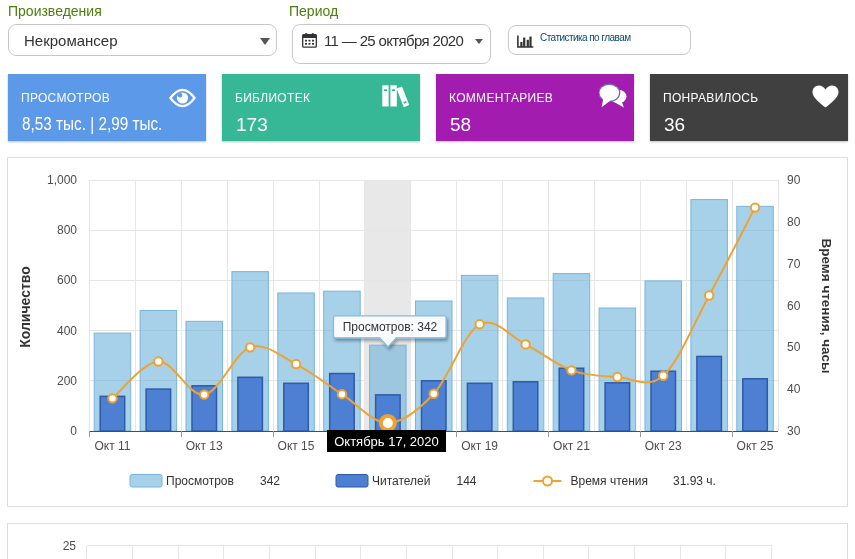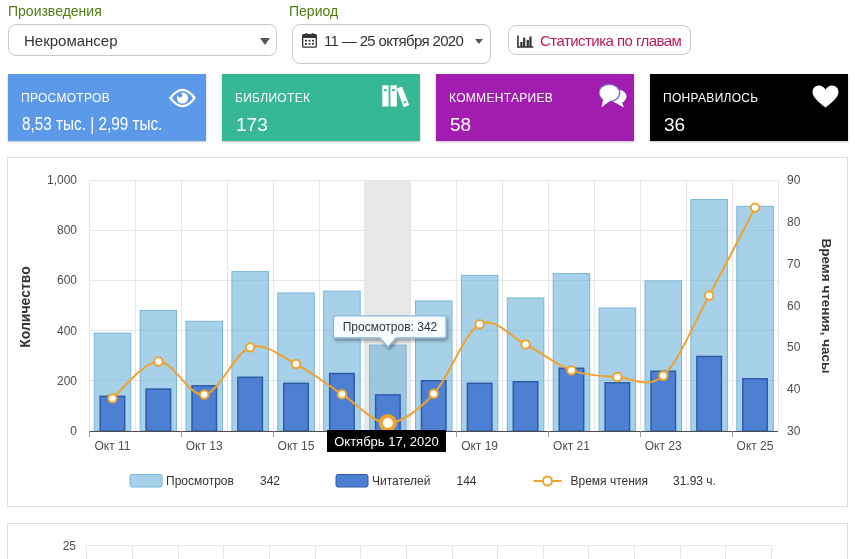--- a/index.html
+++ b/index.html
@@ -40,21 +40,21 @@
 <div class="box" style="left:508px;top:25px;width:183px;height:30px">
   <svg width="17" height="14" viewBox="0 0 17 14" style="position:absolute;left:8px;top:8.5px">
       <path d="M0.9,0.5 L0.9,12 L16.3,12" fill="none" stroke="#333" stroke-width="1.6"></path>
       <g fill="#333">
         <rect x="3.3" y="6.9" width="2.2" height="5.1"></rect>
         <rect x="6.1" y="2.6" width="2.2" height="9.4"></rect>
         <rect x="9.7" y="4.8" width="2.2" height="7.2"></rect>
         <rect x="12.4" y="1.5" width="2.2" height="10.5"></rect>
       </g>
     </svg>
-  <span style="position:absolute;left:31px;top:6px;font-size:15px;color:#be185d;letter-spacing:-0.55px;white-space:nowrap">Статистика по главам</span>
+  <span style="position:absolute;left:31px;top:6px;font-size:10px;color:#0c4a6e;letter-spacing:-0.55px;white-space:nowrap">Статистика по главам</span>
 </div>
 
 <div class="card" style="left:8px;background:#5c99e8">
   <div class="t">ПРОСМОТРОВ</div>
   <div class="v" style="font-size:18px;transform:scaleX(0.85);transform-origin:left top;white-space:nowrap">8,53 тыс. | 2,99 тыс.</div>
   <svg width="27" height="20" viewBox="0 0 27 20" style="position:absolute;right:10px;top:13.5px">
       <path d="M1.4,10 Q13.5,-6.2 25.6,10 Q13.5,26.2 1.4,10 Z" fill="none" stroke="#fff" stroke-width="2.2"></path>
       <circle cx="13.5" cy="10" r="5.6" fill="#fff"></circle>
       <circle cx="11.1" cy="7.2" r="2.2" fill="#5c99e8"></circle>
     </svg>
@@ -77,21 +77,21 @@
   <div class="t">КОММЕНТАРИЕВ</div>
   <div class="v">58</div>
   <svg width="28" height="25" viewBox="0 0 28 25" style="position:absolute;right:7px;top:9px">
       <ellipse cx="19.3" cy="13.5" rx="8.2" ry="6.8" fill="#fff"></ellipse>
       <path d="M22.5,17.5 L24.8,24.5 L16,19.5 Z" fill="#fff"></path>
       <ellipse cx="10.3" cy="9.8" rx="9.8" ry="7.9" fill="#fff" stroke="#7168bd" stroke-width="2.6"></ellipse>
       <ellipse cx="10.3" cy="9.8" rx="9.8" ry="7.9" fill="#fff"></ellipse>
       <path d="M4.3,15.5 L2.6,24.3 L11.5,17.4 Z" fill="#fff"></path>
     </svg>
 </div>
-<div class="card" style="left:650px;background:#000000">
+<div class="card" style="left:650px;background:#404040">
   <div class="t">ПОНРАВИЛОСЬ</div>
   <div class="v">36</div>
   <svg width="27" height="23" viewBox="0 0 27 23" style="position:absolute;right:9px;top:10.5px">
       <path d="M13.5,22.4 C5.2,16 0.5,11.4 0.5,6.9 C0.5,3.3 3.3,0.4 6.9,0.4 C9.6,0.4 12.3,2.1 13.5,4.5 C14.7,2.1 17.4,0.4 20.1,0.4 C23.7,0.4 26.5,3.3 26.5,6.9 C26.5,11.4 21.8,16 13.5,22.4 Z" fill="#fff"></path>
     </svg>
 </div>
 
 <div class="panel" style="top:157px;width:841px;height:350px">
 <svg width="838" height="347" viewBox="0 0 838 347" style="position:absolute;left:0;top:0">
       <defs>

